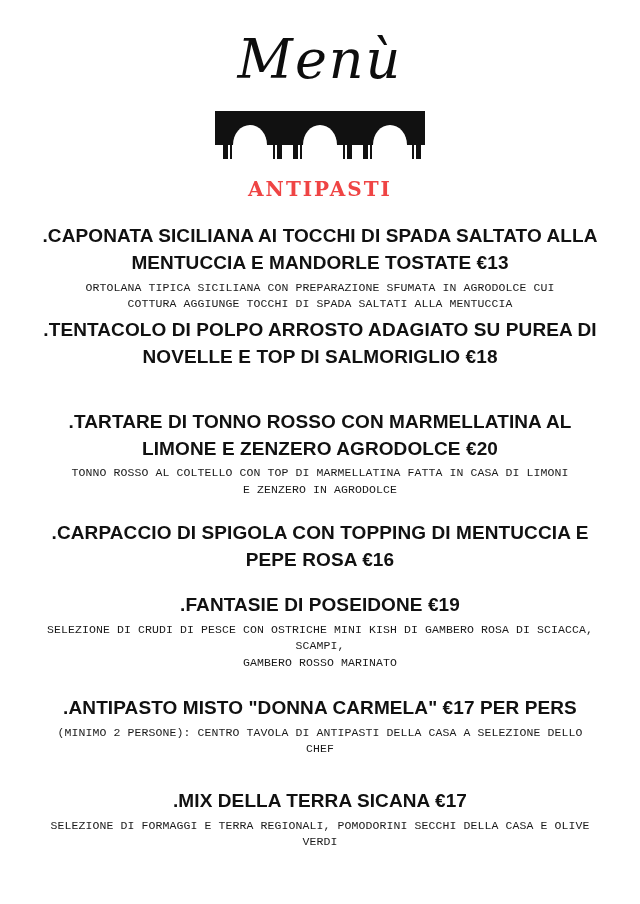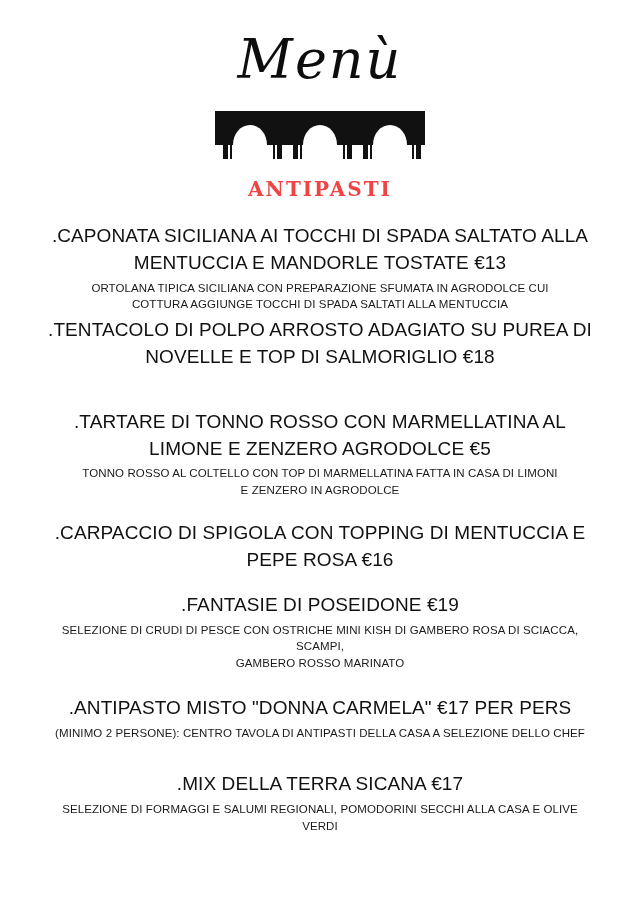--- a/index.html
+++ b/index.html
@@ -51,29 +51,29 @@
     color: #ef4444;
   }
   .item {
     margin: 0 auto 10px auto;
     width: 560px;
   }
   .item-name {
     text-align: center;
     font-family: "Liberation Sans", sans-serif;
     font-size: 19px;
-    font-weight: 400;
+    font-weight: 700;
     line-height: 1.42;
     letter-spacing: 0.1px;
     color: #111111;
     white-space: pre-line;
   }
   .item-desc {
     text-align: center;
-    font-family: Liberation Sans, sans-serif;
+    font-family: Liberation Mono, monospace;
     font-size: 11.5px;
     font-weight: 400;
     line-height: 1.42;
     letter-spacing: 0.1px;
     color: #1a1a1a;
     margin-top: 3px;
     white-space: pre-line;
   }
   .sp-0 { margin-bottom: 4px; }
   .sp-1 { margin-bottom: 38px; }
@@ -121,21 +121,21 @@
 COTTURA AGGIUNGE TOCCHI DI SPADA SALTATI ALLA MENTUCCIA</div>
   </div>
 
   <div class="item sp-1">
     <div class="item-name">.TENTACOLO DI POLPO ARROSTO ADAGIATO SU PUREA DI
 NOVELLE E TOP DI SALMORIGLIO  €18</div>
   </div>
 
   <div class="item sp-2">
     <div class="item-name">.TARTARE DI TONNO ROSSO CON MARMELLATINA AL
-LIMONE E ZENZERO AGRODOLCE  €5</div>
+LIMONE E ZENZERO AGRODOLCE  €20</div>
     <div class="item-desc">TONNO ROSSO AL COLTELLO CON TOP DI MARMELLATINA FATTA IN CASA DI LIMONI
 E ZENZERO IN AGRODOLCE</div>
   </div>
 
   <div class="item sp-3">
     <div class="item-name">.CARPACCIO DI SPIGOLA CON TOPPING DI MENTUCCIA E
 PEPE ROSA  €16</div>
   </div>
 
   <div class="item sp-4">
@@ -144,17 +144,17 @@
 GAMBERO ROSSO MARINATO</div>
   </div>
 
   <div class="item sp-5">
     <div class="item-name">.ANTIPASTO MISTO "DONNA CARMELA" €17 PER PERS</div>
     <div class="item-desc">(MINIMO 2 PERSONE): CENTRO TAVOLA DI ANTIPASTI DELLA CASA A SELEZIONE DELLO CHEF</div>
   </div>
 
   <div class="item sp-6" style="margin-top:30px;">
     <div class="item-name">.MIX DELLA TERRA SICANA  €17</div>
-    <div class="item-desc">SELEZIONE DI FORMAGGI E SALUMI REGIONALI, POMODORINI SECCHI ALLA CASA E OLIVE
+    <div class="item-desc">SELEZIONE DI FORMAGGI E TERRA REGIONALI, POMODORINI SECCHI DELLA CASA E OLIVE
 VERDI</div>
   </div>
 
 </div>
 
 </body></html>

